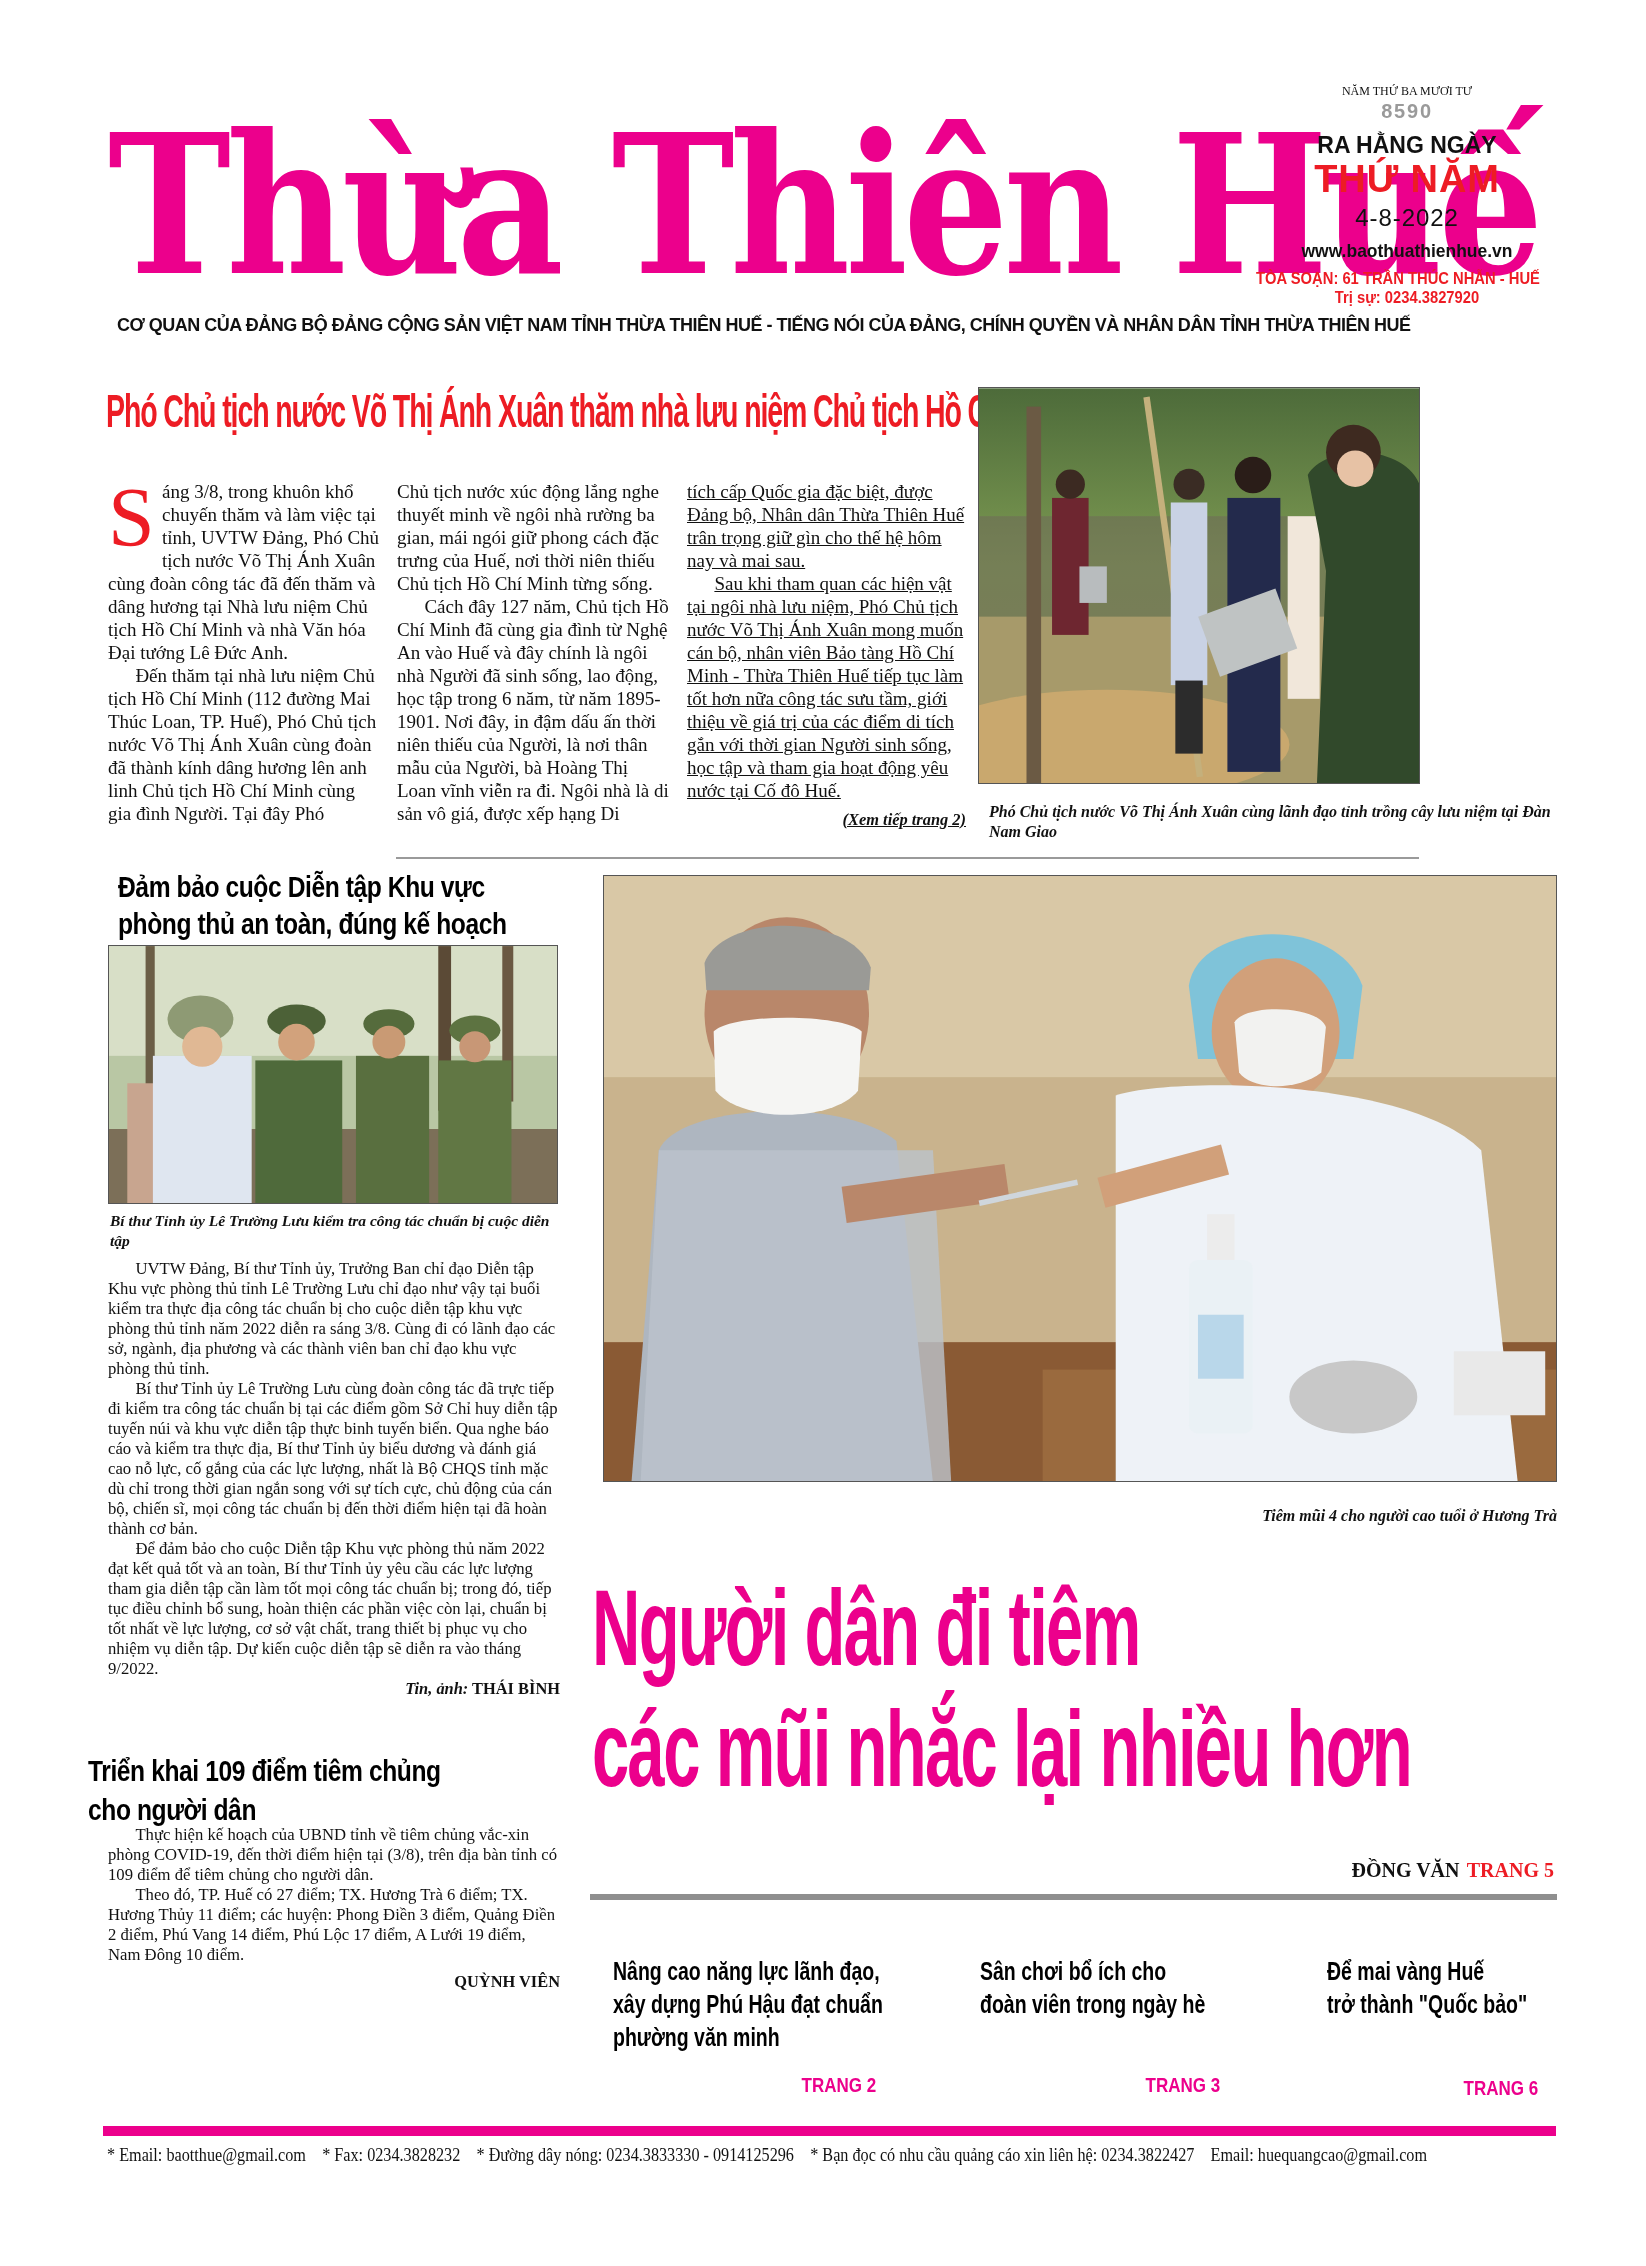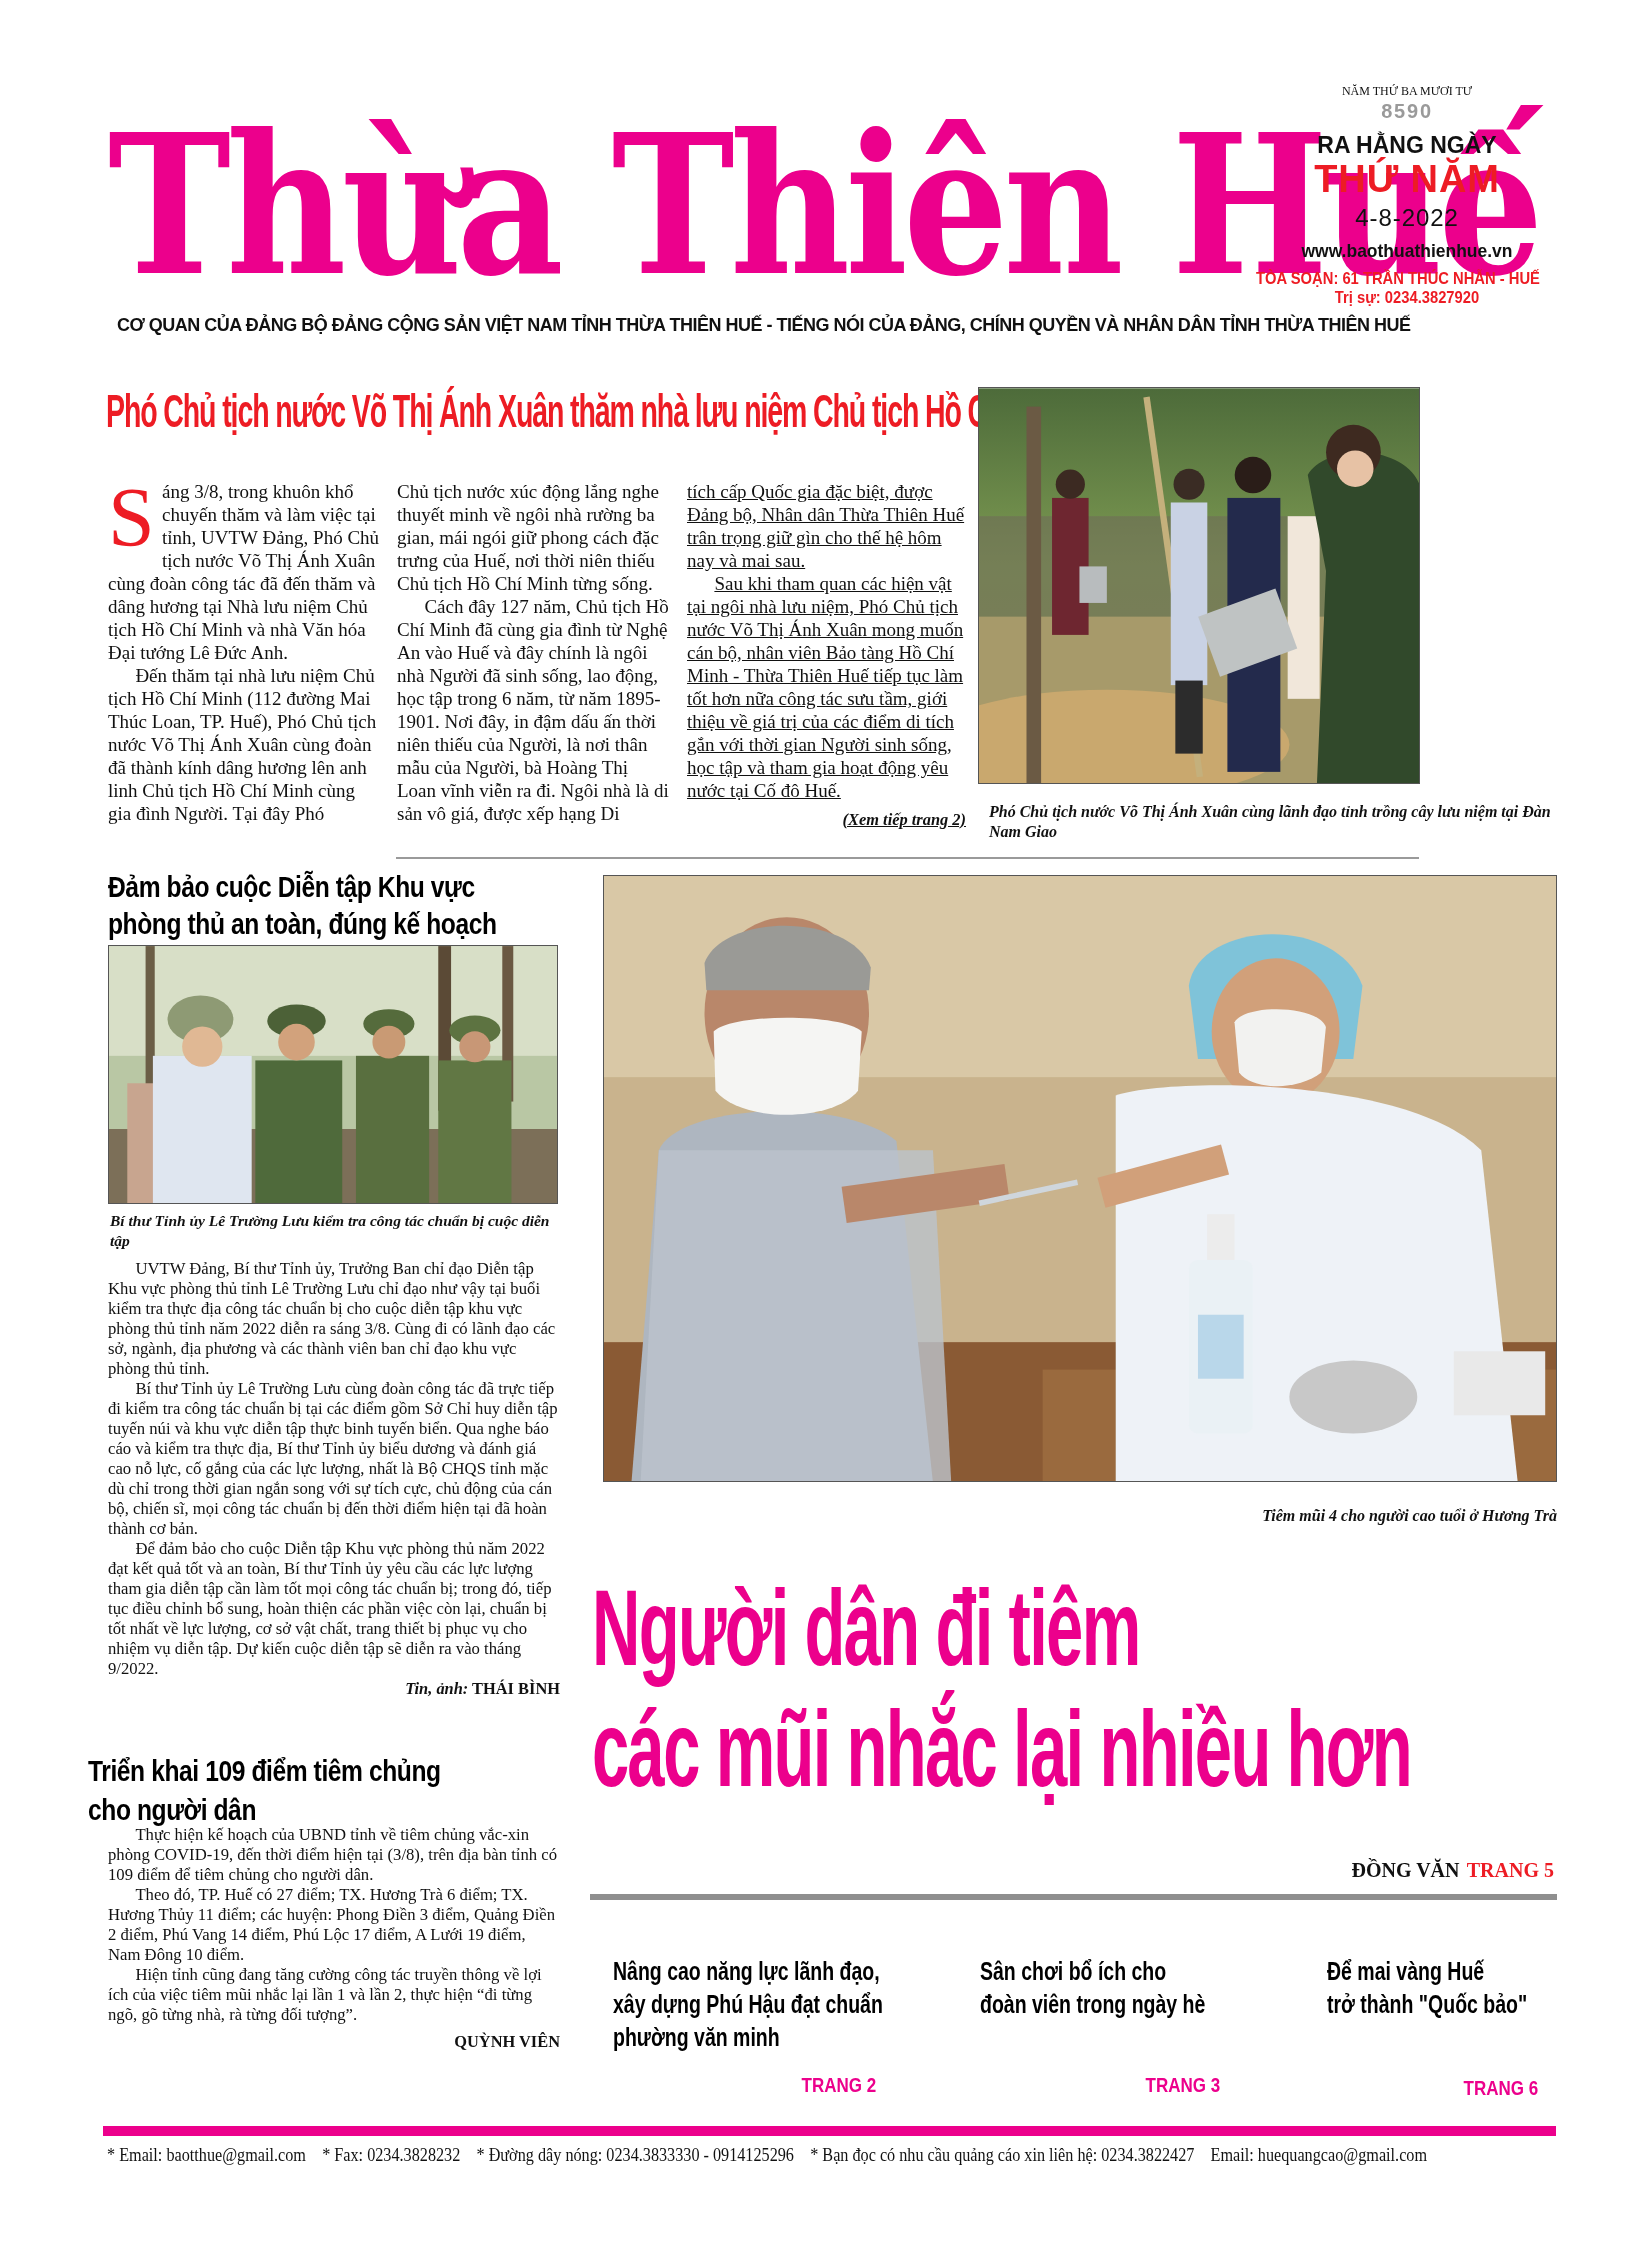--- a/index.html
+++ b/index.html
@@ -135,21 +135,21 @@
     <circle cx="410" cy="70" r="30" fill="#3e2a20"></circle>
     <circle cx="412" cy="88" r="20" fill="#e7c2a5"></circle>
     <rect x="240" y="250" width="90" height="70" fill="#bfc3c3" transform="rotate(-20 240 250)"></rect>
     <rect x="110" y="195" width="30" height="40" fill="#b8bcbe"></rect>
   </svg>
 </div>
 <div class="abs caption" style="left:989px; top:802px; width:576px;">Phó Chủ tịch nước Võ Thị Ánh Xuân cùng lãnh đạo tỉnh trồng cây lưu niệm tại Đàn Nam Giao</div>
 
 <div class="abs divider-thin" style="left:396px; top:857px; width:1023px;"></div>
 
-<div class="abs" style="left:108px; top:868px; width:475px;">
+<div class="abs" style="left:118px; top:868px; width:475px;">
   <div class="sub-headline">Đảm bảo cuộc Diễn tập Khu vực</div>
   <div class="sub-headline">phòng thủ an toàn, đúng kế hoạch</div>
 </div>
 <div class="abs photo" style="left:108px; top:945px; width:450px; height:259px;">
   <svg width="450" height="259" viewBox="0 0 492 283">
     <rect width="492" height="283" fill="#b9c7a4"></rect>
     <rect y="0" width="492" height="120" fill="#d8dfc7"></rect>
     <rect x="40" y="0" width="10" height="160" fill="#6b5e46"></rect>
     <rect x="360" y="0" width="14" height="180" fill="#5b4a36"></rect>
     <rect x="430" y="0" width="12" height="170" fill="#6a5842"></rect>
@@ -178,21 +178,20 @@
   <div class="byline"><i>Tin, ảnh:</i> <span>THÁI BÌNH</span></div>
 </div>
 
 <div class="abs" style="left:88px; top:1751px; width:475px;">
   <div class="sub-headline" style="line-height:40px;">Triển khai 109 điểm tiêm chủng</div>
   <div class="sub-headline" style="line-height:37px;">cho người dân</div>
 </div>
 <div class="abs small-col" style="left:108px; top:1825px; width:452px;">
   <p>Thực hiện kế hoạch của UBND tỉnh về tiêm chủng vắc-xin phòng COVID-19, đến thời điểm hiện tại (3/8), trên địa bàn tỉnh có 109 điểm để tiêm chủng cho người dân.</p>
   <p>Theo đó, TP. Huế có 27 điểm; TX. Hương Trà 6 điểm; TX. Hương Thủy 11 điểm; các huyện: Phong Điền 3 điểm, Quảng Điền 2 điểm, Phú Vang 14 điểm, Phú Lộc 17 điểm, A Lưới 19 điểm, Nam Đông 10 điểm.</p>
-  <p>Hiện tỉnh cũng đang tăng cường công tác truyền thông về lợi ích của việc tiêm mũi nhắc lại lần 1 và lần 2, thực hiện “đi từng ngõ, gõ từng nhà, rà từng đối tượng”.</p>
   <div class="byline" style="margin-top:7.3px; padding-right:0;">QUỲNH VIÊN</div>
 </div>
 
 <div class="abs photo" style="left:603px; top:875px; width:954px; height:607px;">
   <svg width="954" height="607" viewBox="0 0 1044 664">
     <rect width="1044" height="664" fill="#c9b38d"></rect>
     <rect x="0" y="0" width="1044" height="220" fill="#d9c8a6"></rect>
     <rect x="0" y="510" width="1044" height="154" fill="#8a5a34"></rect>
     <rect x="480" y="540" width="564" height="124" fill="#9a6a3e"></rect>
     <path d="M60 300 C 80 250, 260 240, 320 290 L 360 664 L 30 664 Z" fill="#aeb6c0"></path>

